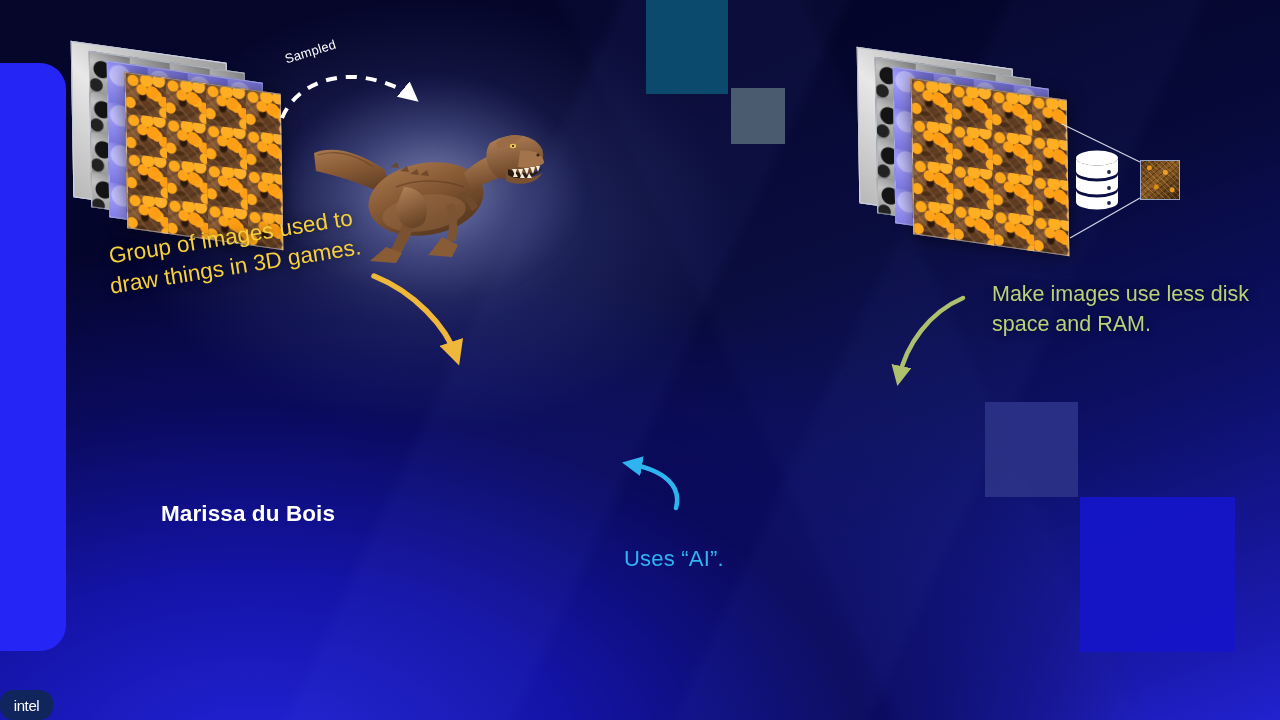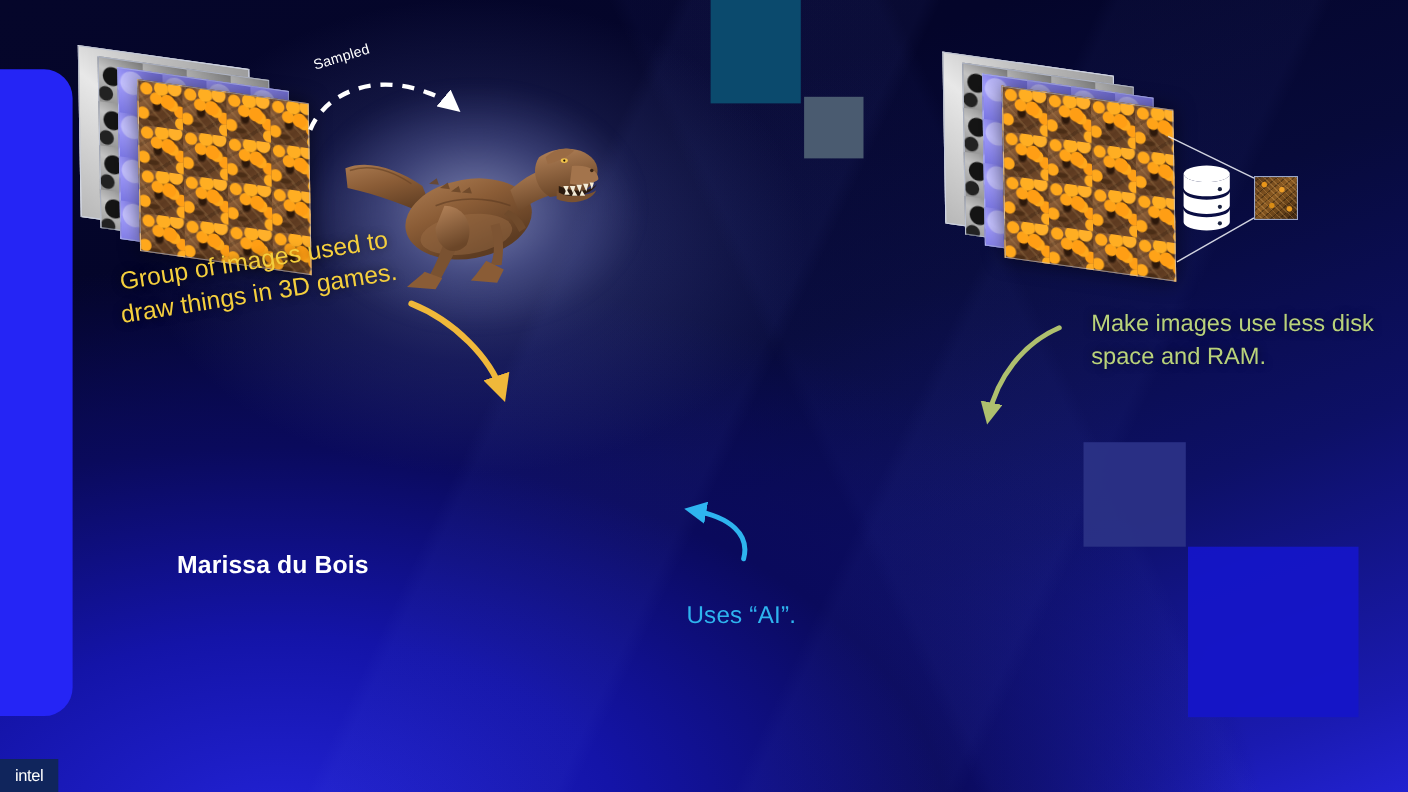--- a/index.html
+++ b/index.html
@@ -31,21 +31,21 @@
 
   
   #blue-bar {
     position:absolute; left:-52px; top:63px; width:118px; height:588px;
     background:#2525f5; border-radius:26px;
   }
 
   
   #intel-logo {
     position:absolute; left:0; top:690px; width:53px; height:30px;
-    background:#10255c; display:flex; align-items:center; justify-content:center;
+    background:#10255c; display:flex; align-items:center; justify-content:center;border-radius:13px;
   }
   #intel-logo span {
     color:#fff; font-size:15px; letter-spacing:-.4px; font-weight:400;
     font-family:"Liberation Sans", sans-serif;
   }
 
   
   .stack { position:absolute; }
   .tex {
     position:absolute; width:156px; height:156px;

